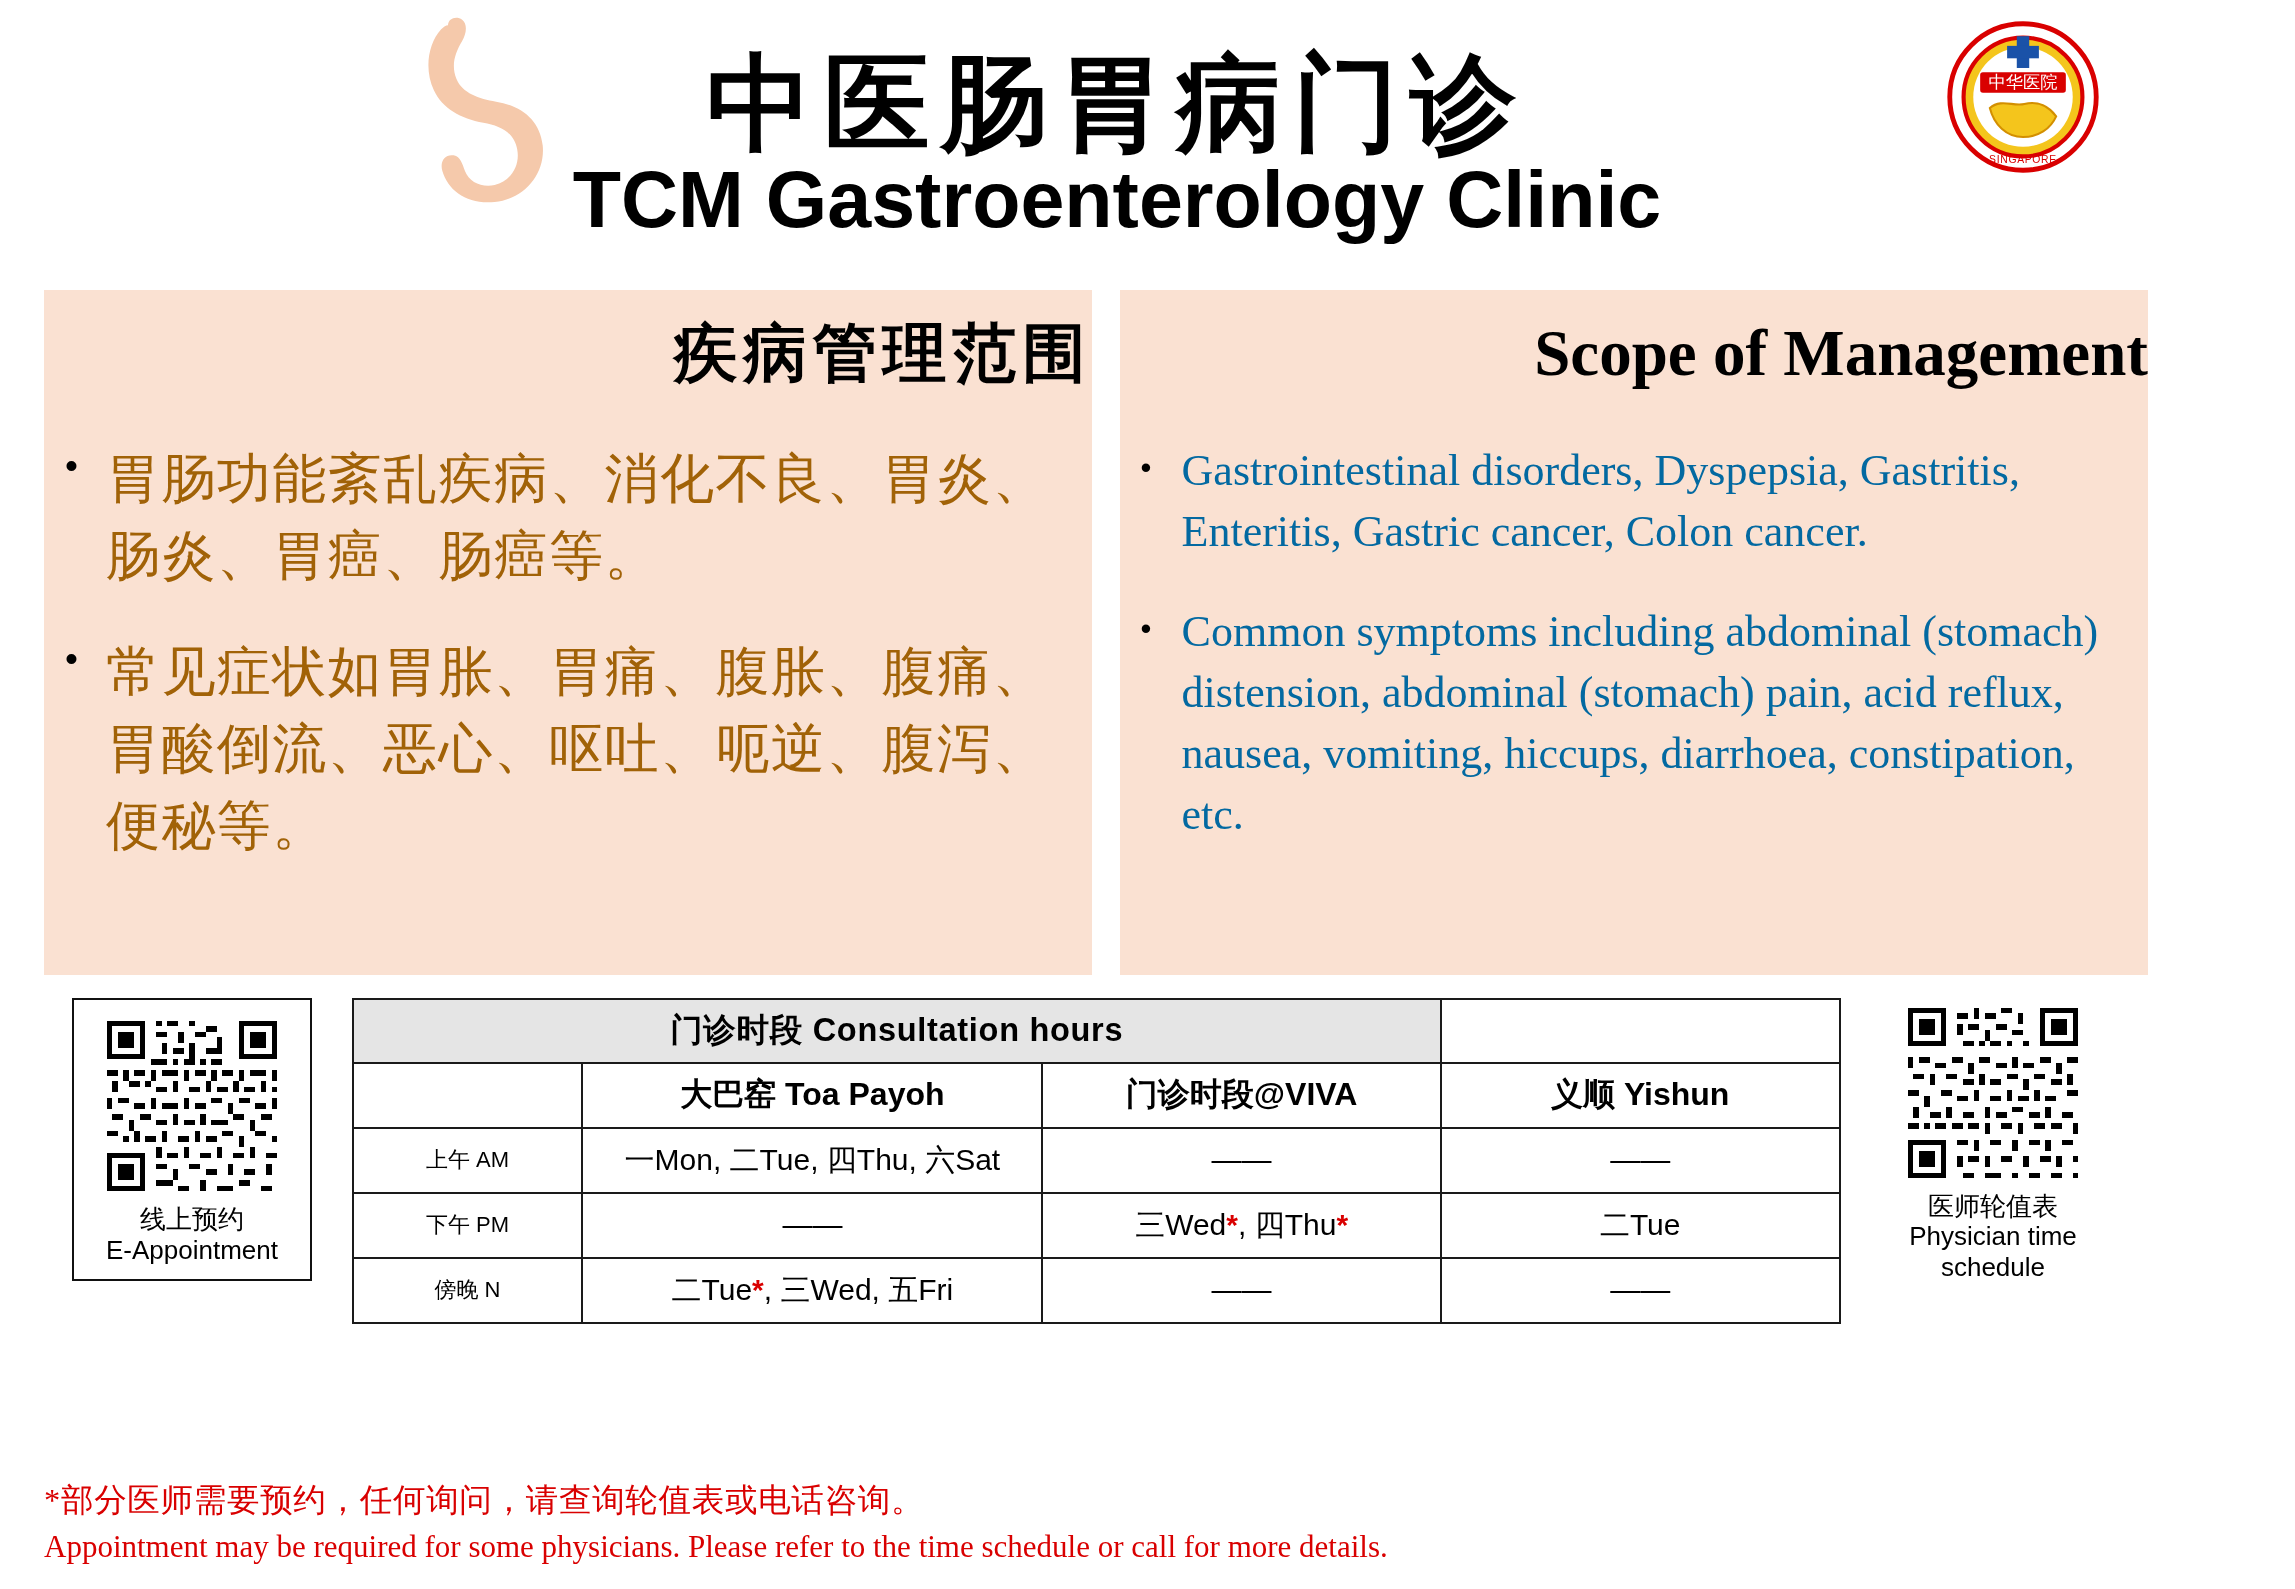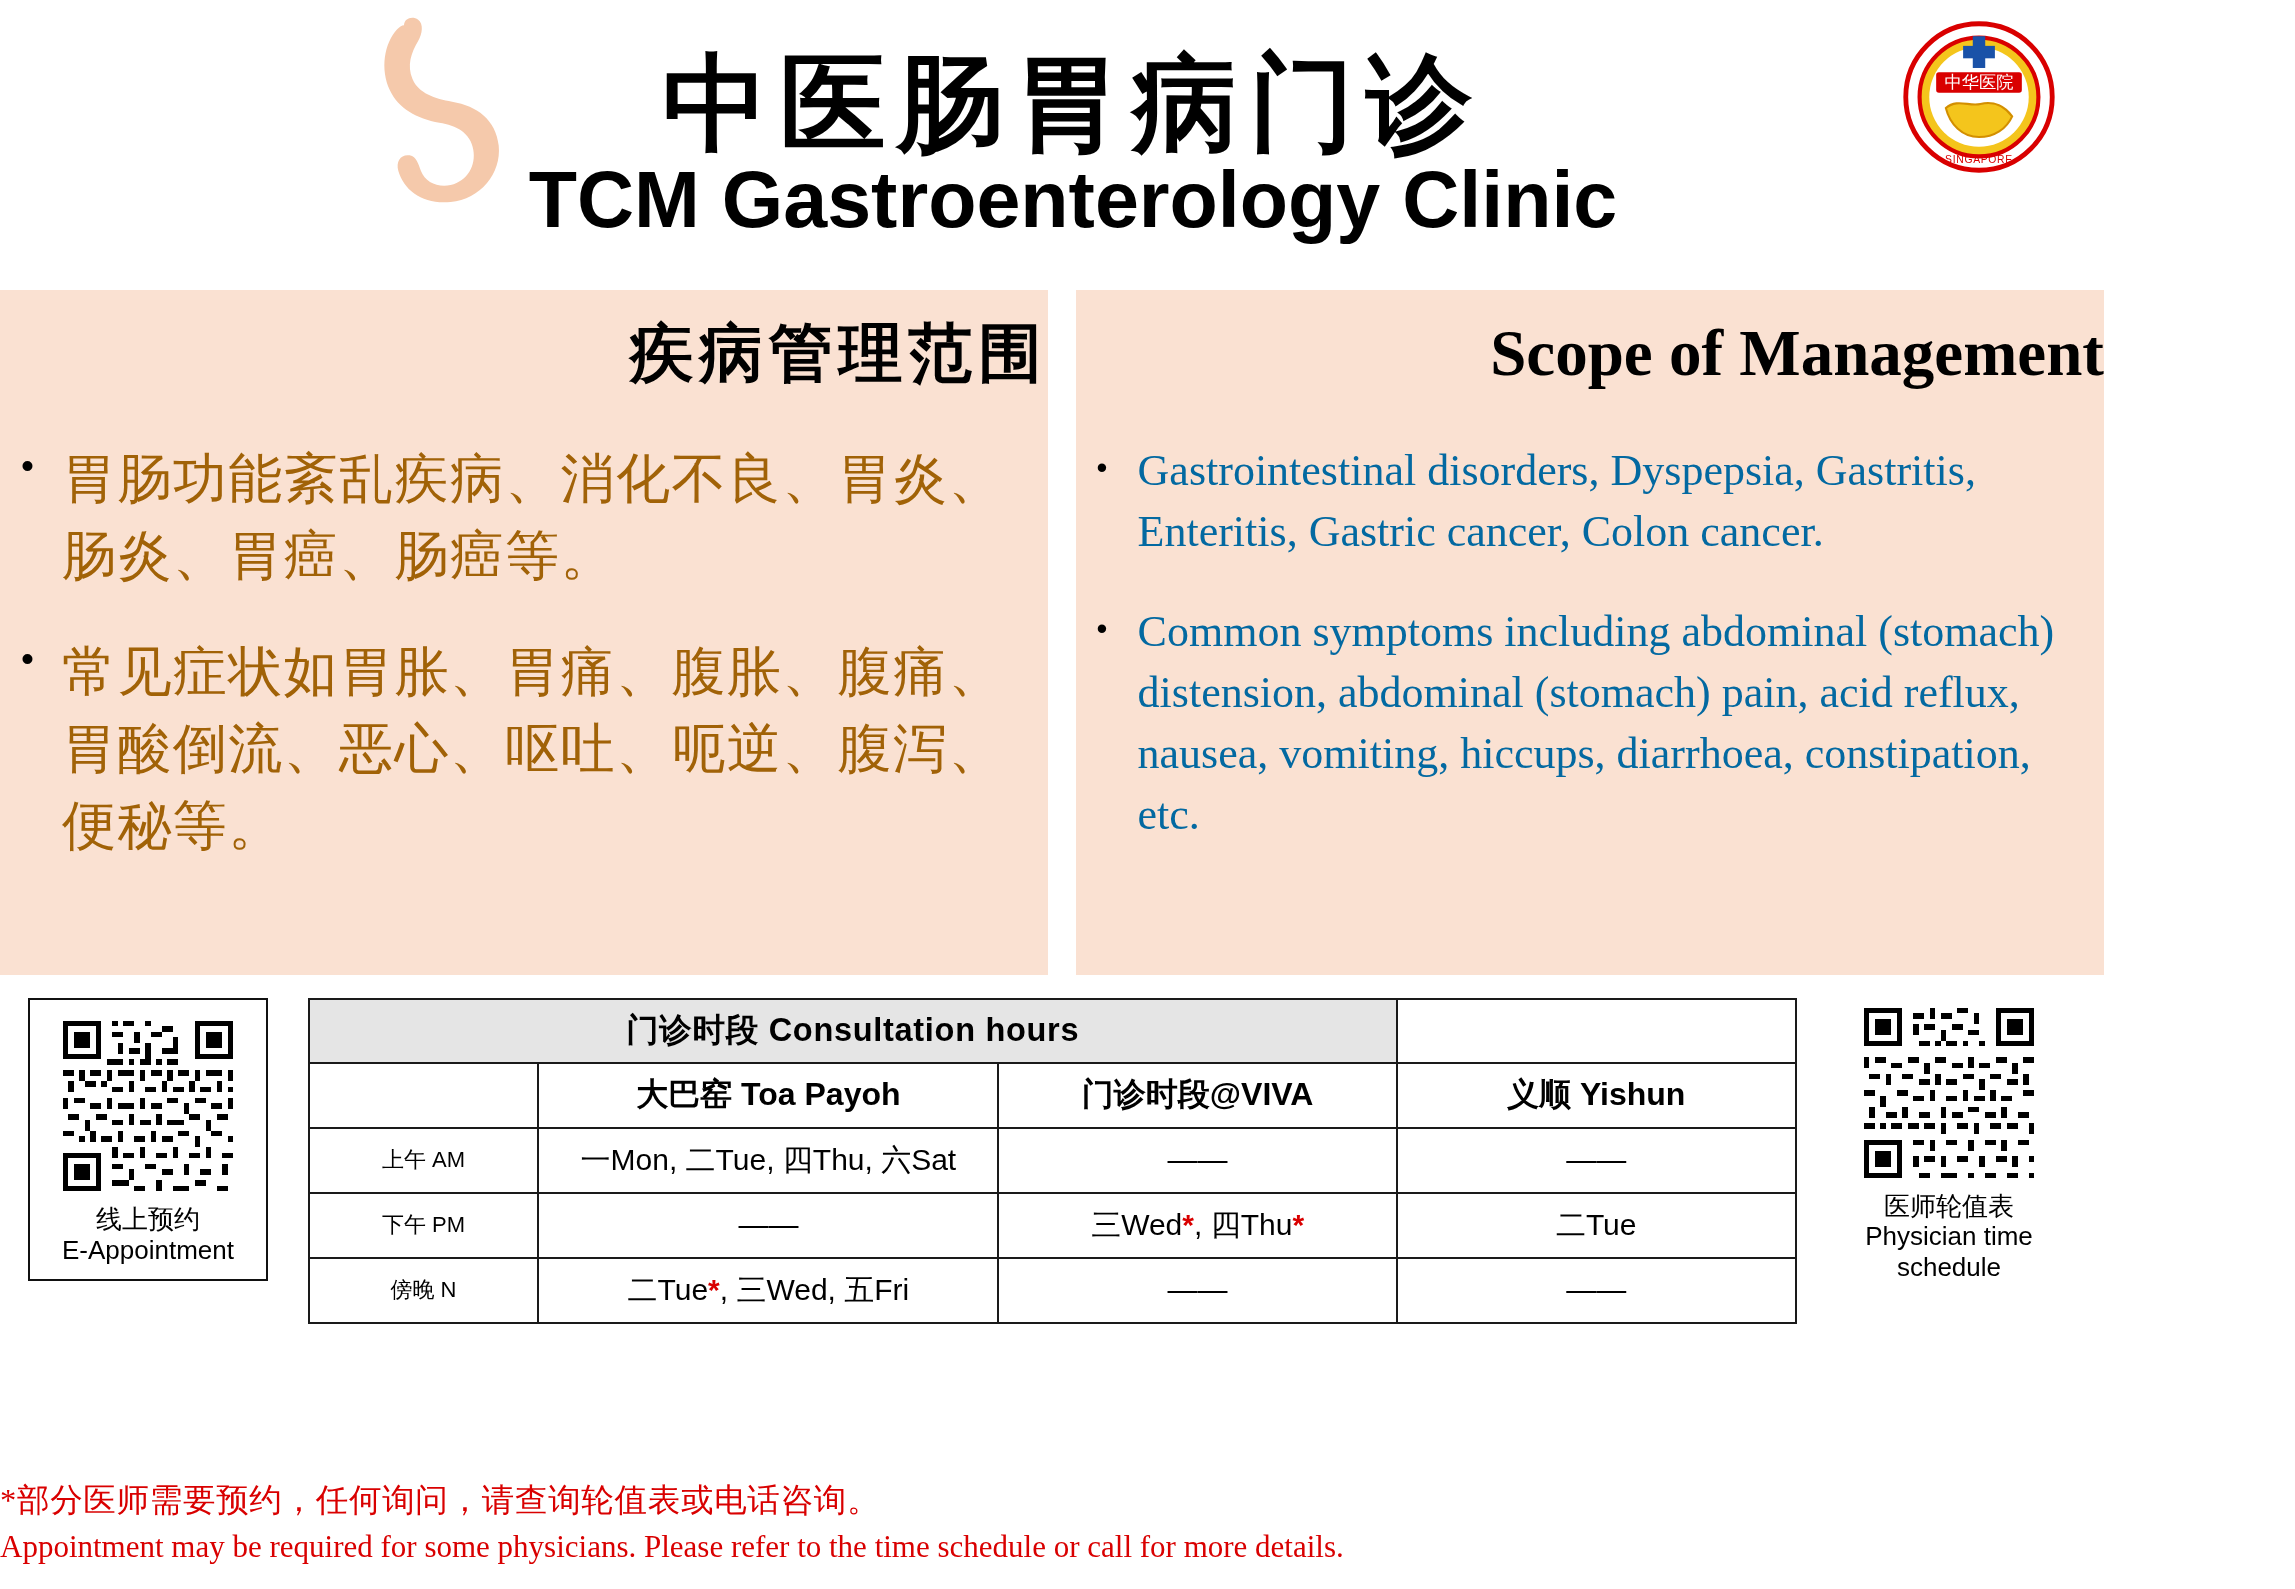--- a/index.html
+++ b/index.html
@@ -2,21 +2,21 @@
 <html style="font-size:11.3px"><head>
 <meta charset="utf-8">
 <style>
   * { box-sizing: border-box; margin: 0; padding: 0; }
   html, body {
     width: 2295px; height: 1589px;
     background: #ffffff;
     font-family: "Liberation Sans", sans-serif;
     overflow: hidden;
   }
-  .page { position: relative; width: 2104px; height: 1589px; }
+  .page { position: relative; width: 2104px; height: 1589px; margin-left: 44px; }
 
   
   .header {
     position: relative;
     height: 290px;
     display: flex;
     align-items: center;
     justify-content: center;
   }
   .stomach-icon {

